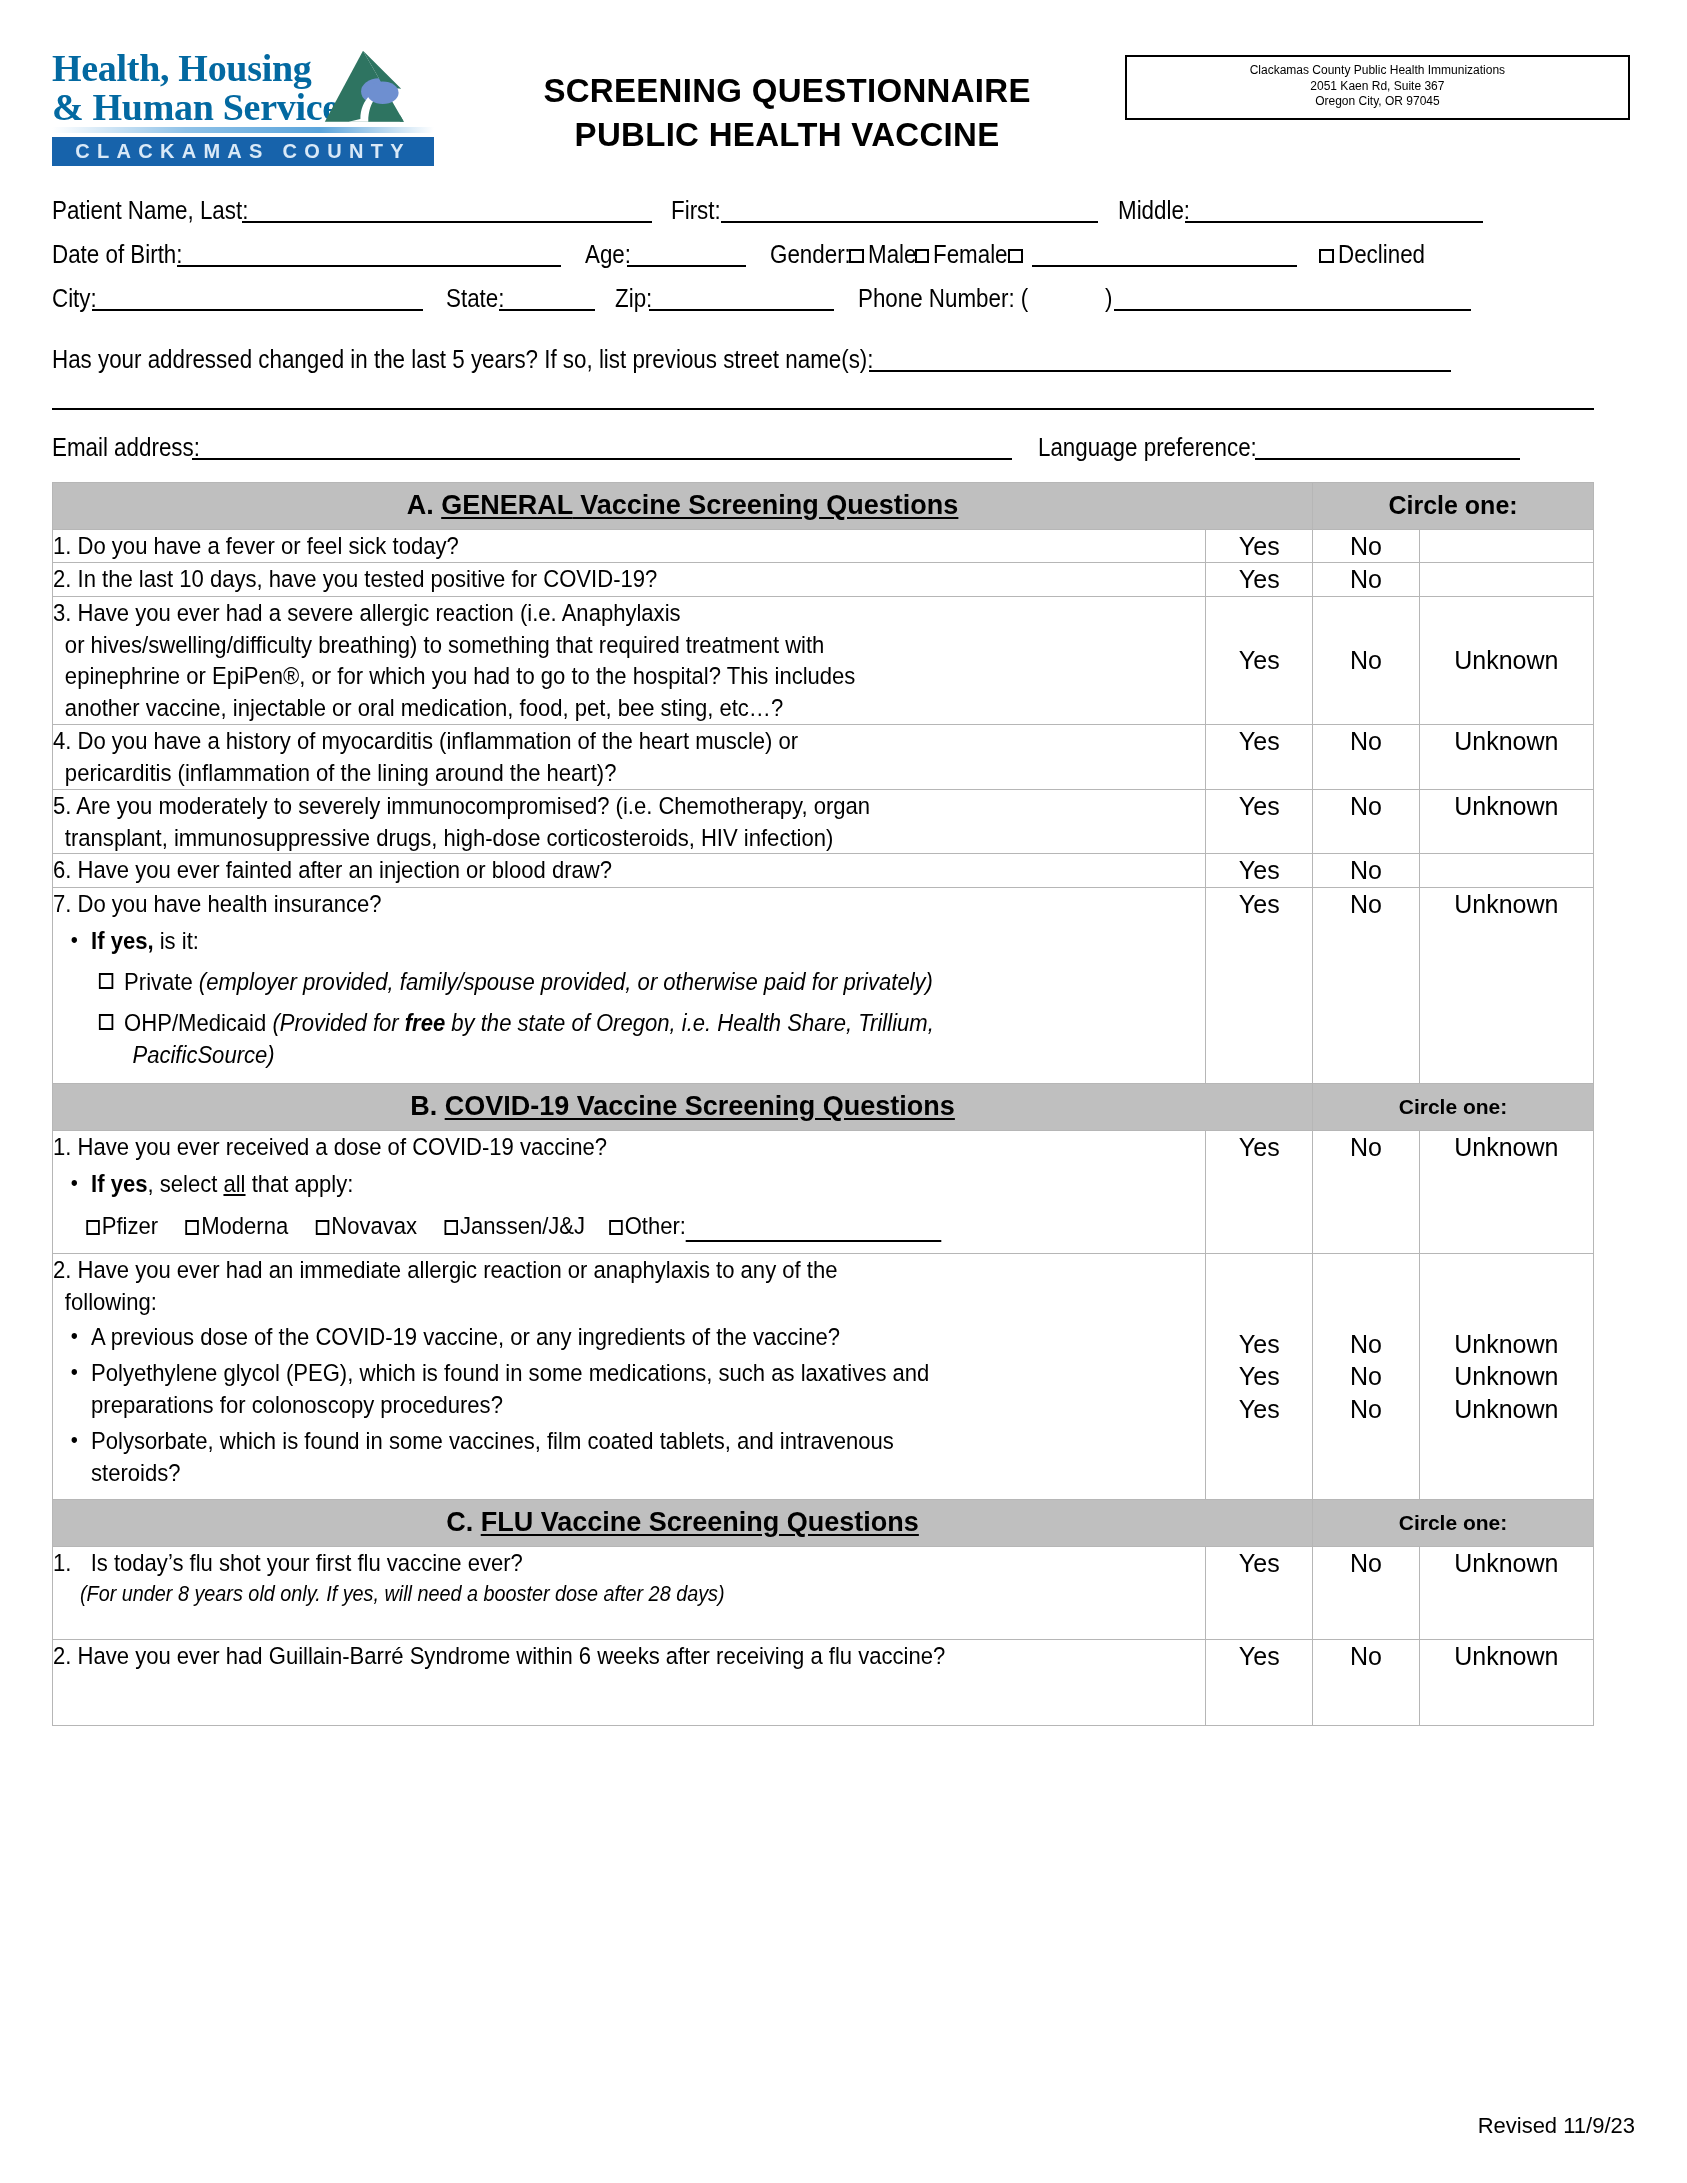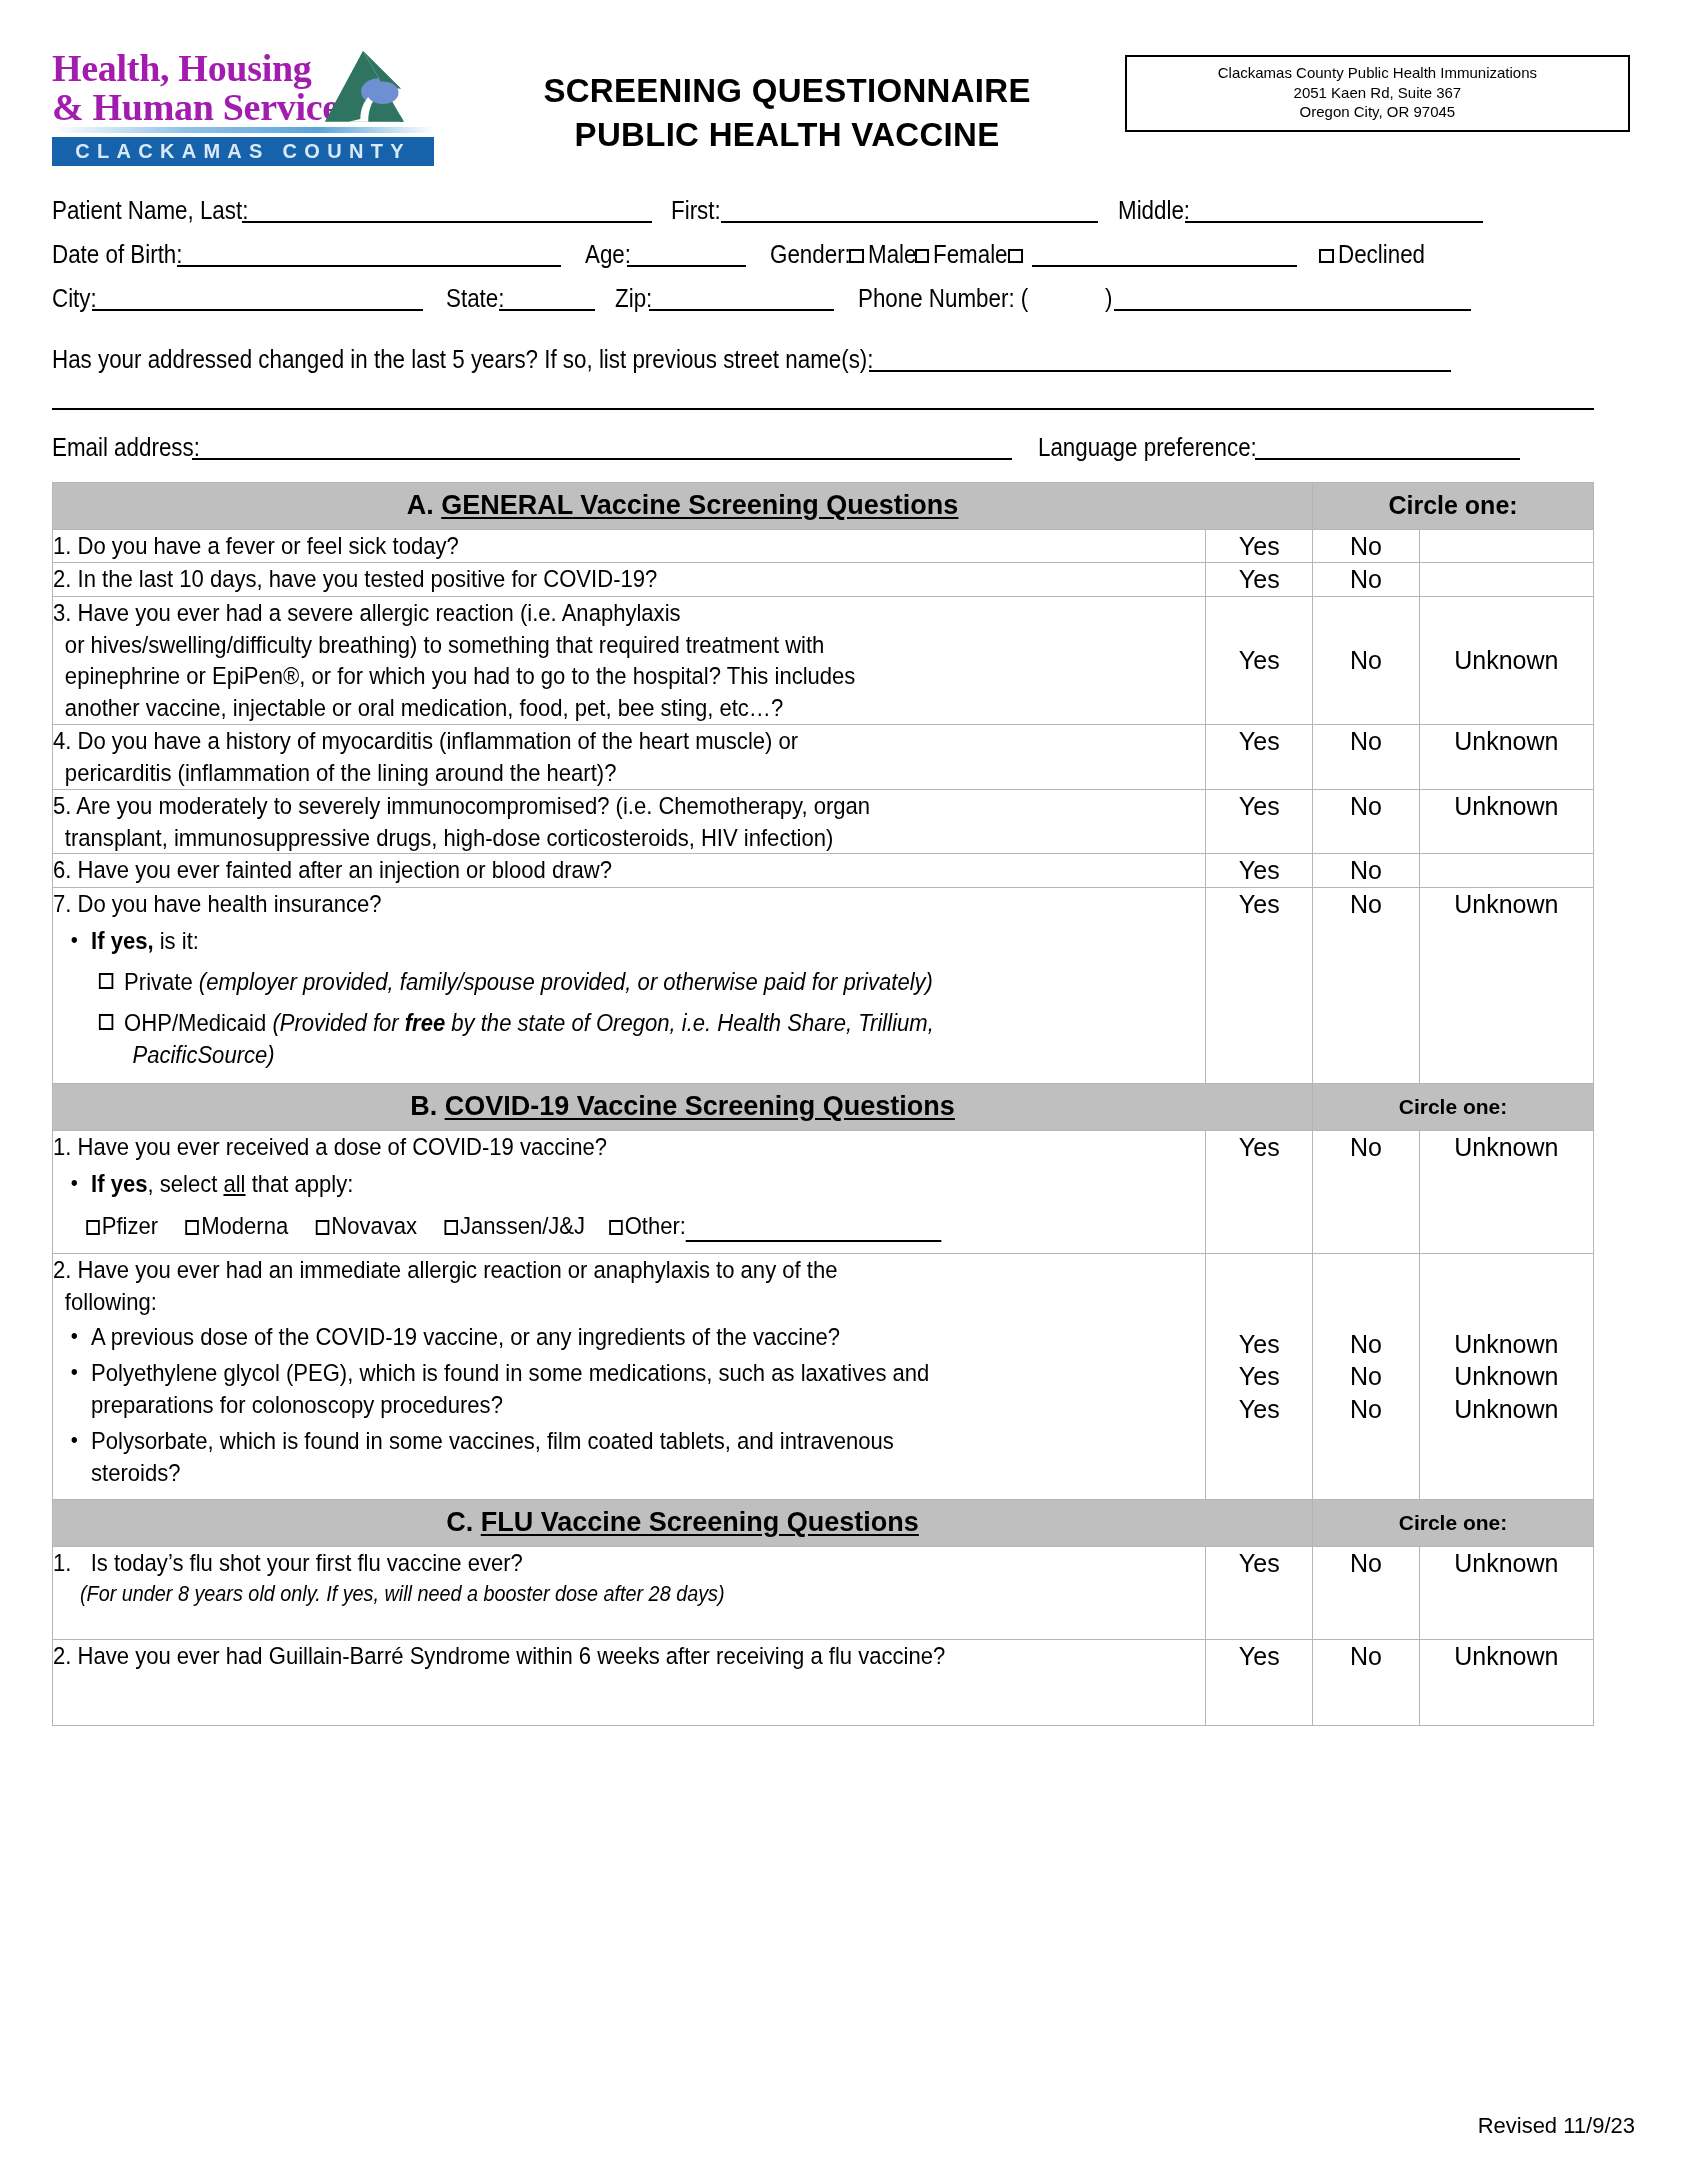--- a/index.html
+++ b/index.html
@@ -36,21 +36,21 @@
   .logo-inner {
     position: relative;
     width: 384px;
   }
   .logo-words {
     font-family: "Liberation Serif", serif;
     font-weight: bold;
     font-size: 38px;
     line-height: 1.02;
     letter-spacing: -0.3px;
-    color: #a21caf;
+    color: #0369a1;
     width: 311px;
   }
   .logo-mark {
     position: absolute;
     right: 28px;
     top: -1.3px;
     width: 86px;
     height: 79px;
   }
   .logo-bar {
@@ -85,21 +85,21 @@
   .addr-box {
     flex: 0 0 490px;
     margin-top: 14.6px;
     margin-right: 5.3px;
     border: 2px solid #000;
     text-align: center;
     padding: 6.6px 5.3px 8px 5.3px;
   }
   .addr-box div {
     font-family: "Liberation Sans", sans-serif;
-    font-size: 15px;
+    font-size: 12px;
     line-height: 1.30;
   }
 
   
   .patient {
     margin-top: 6.6px;
     font-family: "Liberation Sans Narrow", "Liberation Sans", sans-serif;
     font-size: 26.5px;
     line-height: 1.0;
     white-space: nowrap;

